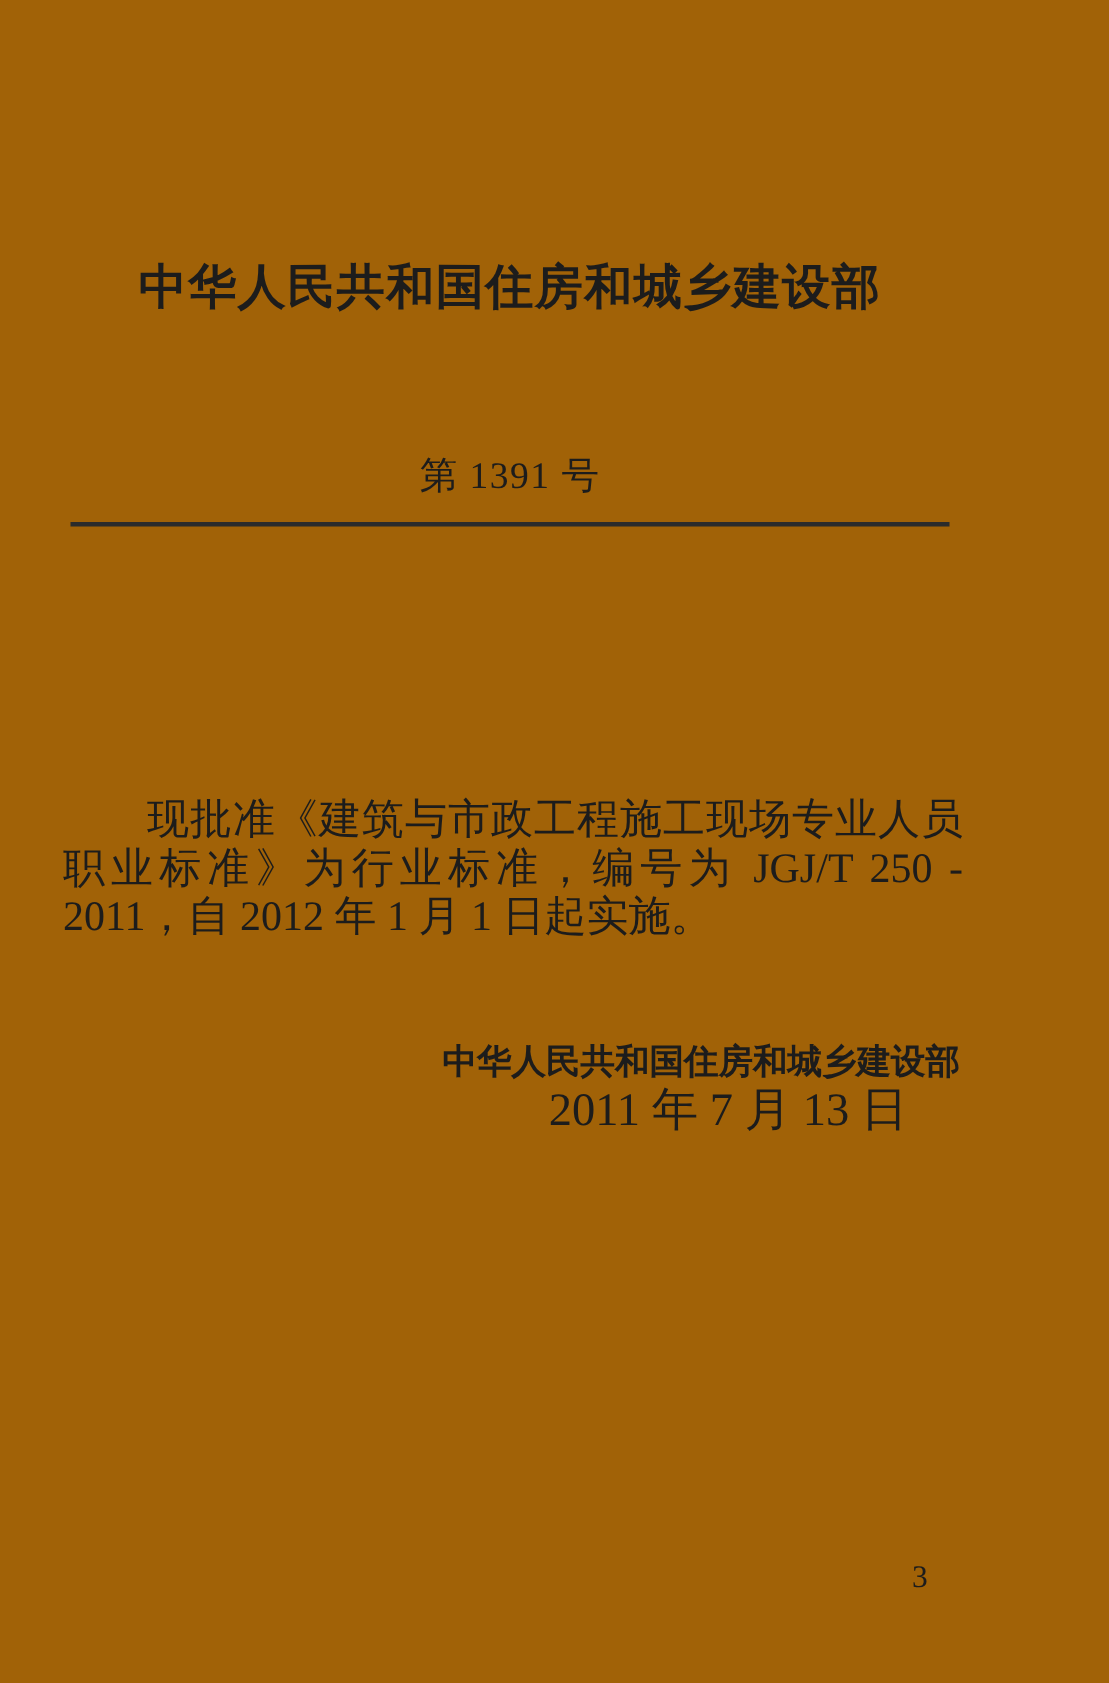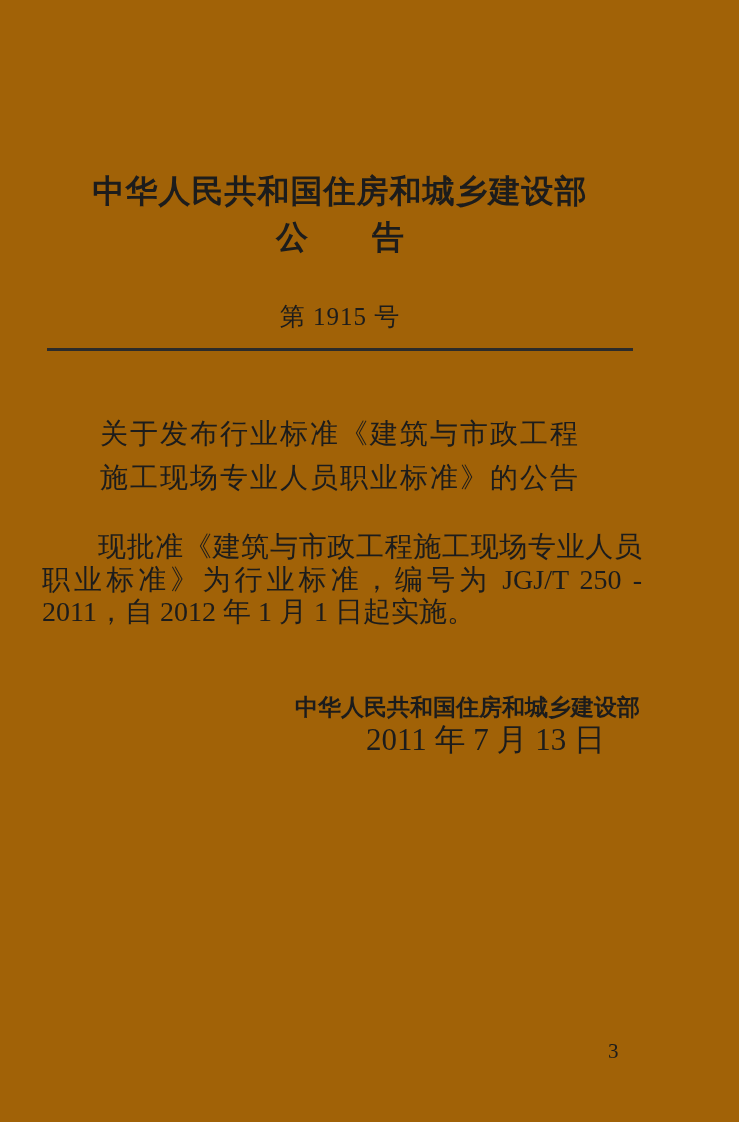--- a/index.html
+++ b/index.html
@@ -106,30 +106,25 @@
     font-size: 21px;
   }
 </style>
 </head>
 <body>
 
 <div class="page">
 
   <div class="org-title">中华人民共和国住房和城乡建设部</div>
 
-  <div class="announcement-title">公　　告</div>
 
-  <div class="doc-number">第 1915 号</div>
+  <div class="doc-number">第 1391 号</div>
 
   <hr class="divider-rule">
 
-  <div class="notice-title">
-    <div>关于发布行业标准《建筑与市政工程</div>
-    <div>施工现场专业人员职业标准》的公告</div>
-  </div>
 
   <div class="body-text">
     <p>现批准《建筑与市政工程施工现场专业人员职业标准》为行业标准，编号为 JGJ/T 250 - 2011，自 2012 年 1 月 1 日起实施。</p>
   </div>
 
   <div class="signature-org">中华人民共和国住房和城乡建设部</div>
 
   <div class="signature-date">2011 年 7 月 13 日</div>
 
   <div class="page-number">3</div>

